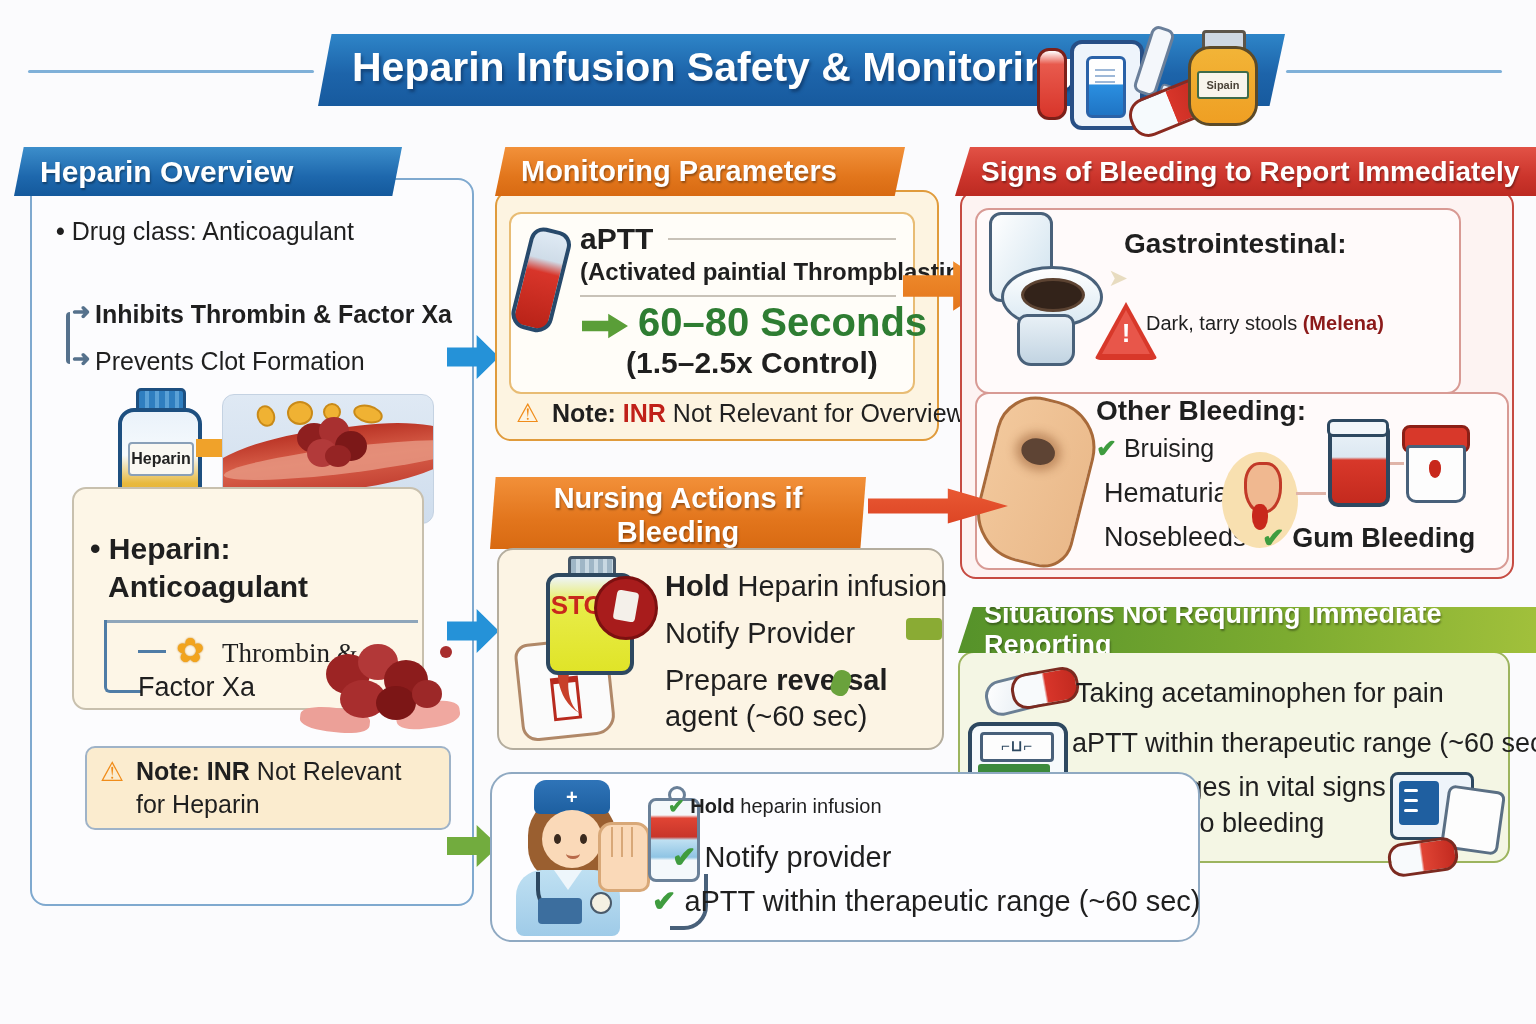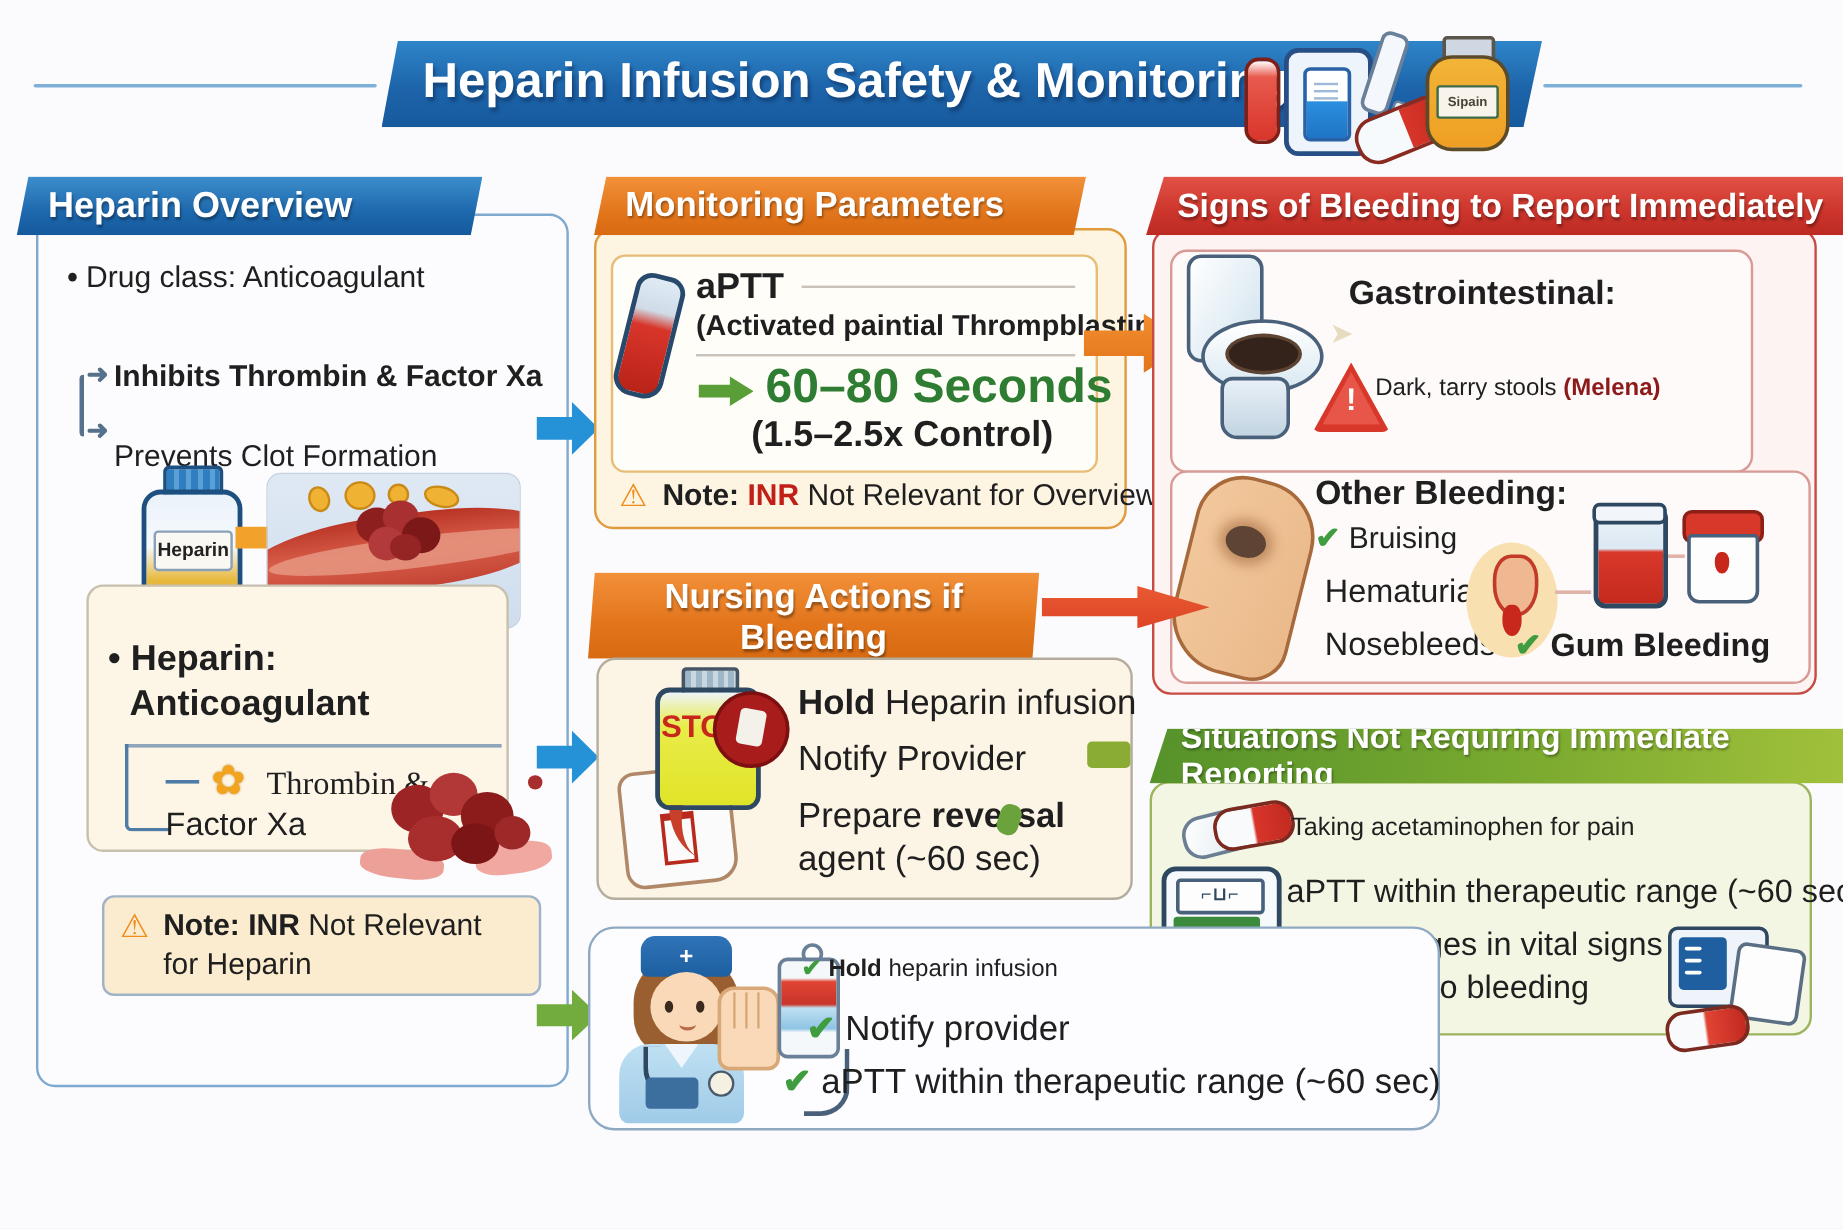--- a/index.html
+++ b/index.html
@@ -195,21 +195,21 @@
   <div class="hdr ov-hdr">Heparin Overview</div>
 
   <div class="txt ov-line" style="left:56px;top:217px;">
     <span class="bullet-dot">•</span>
     <span>Drug class: Anticoagulant</span>
   </div>
   <div class="bracket" style="left:66px;top:312px;height:52px;width:10px;"></div>
   <div class="bracket-arrow" style="left:72px;top:299px;">➜</div>
   <div class="bracket-arrow" style="left:72px;top:346px;">➜</div>
   <div class="txt ov-line" style="left:95px;top:300px;font-weight:bold;">Inhibits Thrombin &amp; Factor Xa</div>
-  <div class="txt ov-line" style="left:95px;top:366px;">Prevents Clot Formation</div>
+  <div class="txt ov-line" style="left:95px;top:347px;">Prevents Clot Formation</div>
 
   <div class="hep-bottle">
     <div class="hb-cap"></div>
     <div class="hb-body">
       <div class="hb-label">Heparin</div>
     </div>
   </div>
   <div class="arrow" style="left:196px;top:424px;width:70px;height:48px;background:#f0a22a;"></div>
   <div class="vessel">
     <div class="ydot" style="left:34px;top:10px;width:14px;height:18px;transform:rotate(-20deg);"></div>
@@ -360,21 +360,21 @@
   <div class="txt mtxt" style="left:665px;top:700px;">agent (~60 sec)</div>
   <div class="abs" style="left:906px;top:618px;width:36px;height:22px;background:#8aab34;border-radius:4px;"></div>
 
   <div class="panel st-panel"></div>
   <div class="hdr st-hdr">Situations Not Requiring Immediate Reporting</div>
 
   <div class="pills">
     <div class="pill-a"></div>
     <div class="pill-b"></div>
   </div>
-  <div class="txt" style="left:1076px;top:678px;font-size:21px;">Taking acetaminophen for pain</div>
+  <div class="txt" style="left:1076px;top:678px;font-size:27px;">Taking acetaminophen for pain</div>
 
   <div class="pump">
     <div class="pump-scr">⌐⊔⌐</div>
     <div class="pump-band"></div>
     <div class="pump-band2"></div>
     <div class="pump-stem"></div>
   </div>
   <div class="txt" style="left:1072px;top:728px;font-size:27px;">aPTT within therapeutic range (~60 sec)</div>
   <div class="txt" style="left:1072px;top:772px;font-size:27px;">Mild changes in vital signs</div>
   <div class="txt" style="left:1072px;top:808px;font-size:27px;">unrelated to bleeding</div>

